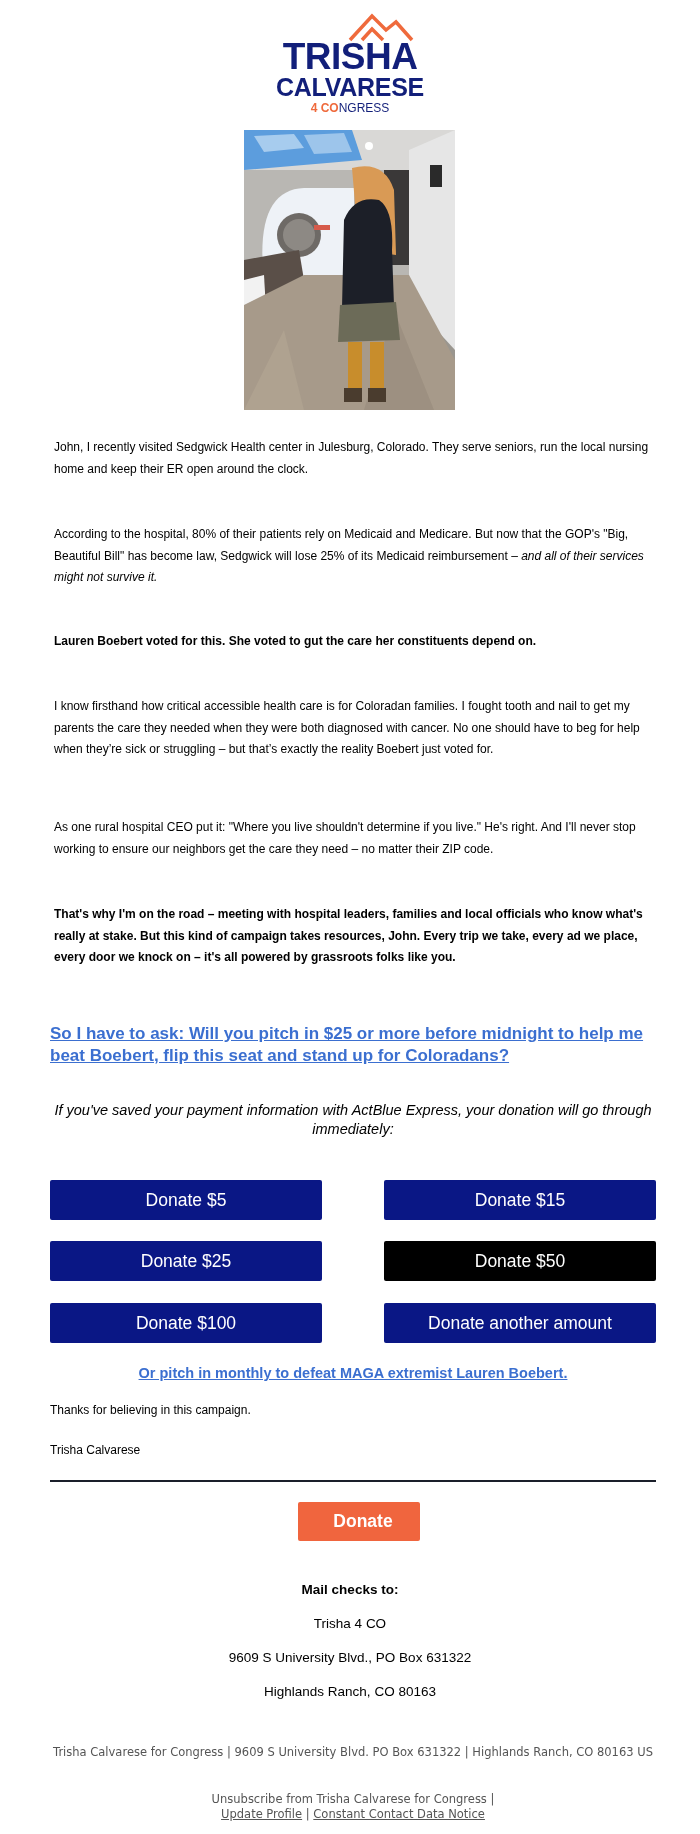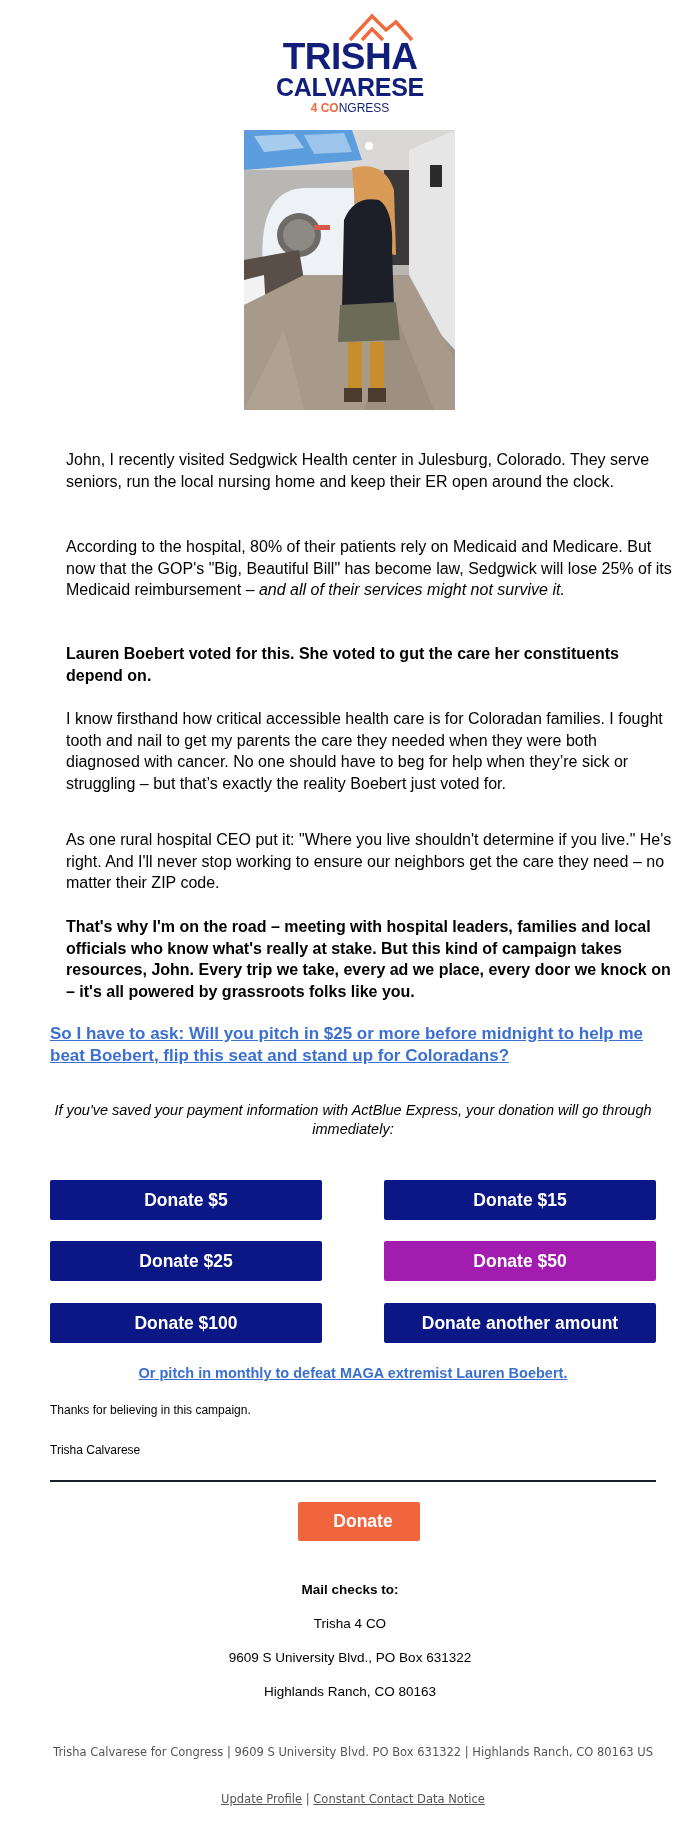--- a/index.html
+++ b/index.html
@@ -11,28 +11,28 @@
   .logo-mtn { position:absolute; left:98px; top:2px; width:70px; height:34px; }
   .logo-l1 { position:absolute; left:0; width:200px; top:32px; text-align:center; font-family:"Liberation Sans", sans-serif; font-weight:700; font-size:37px; line-height:34px; color:#121f7a; letter-spacing:-0.5px; }
   .logo-l2 { position:absolute; left:0; width:200px; top:67px; text-align:center; font-weight:700; font-size:25px; line-height:24px; color:#121f7a; letter-spacing:-0.3px; }
   .logo-l3 { position:absolute; left:0; width:200px; top:93px; text-align:center; font-size:12px; line-height:14px; color:#121f7a; }
   .logo-l3 .o { color:#ef6a3c; font-weight:700; }
 
   
   .photo { left:244px; top:130px; width:211px; height:280px; overflow:hidden; background:#9a968f; }
 
   
-  .para { left:50px; width:606px; font-size:16px; line-height:21.5px; margin:16px; }
+  .para { left:50px; width:606px; font-size:12px; line-height:21.5px; margin:4px; }
   .bold { font-weight:700; }
   .ask { left:50px; width:606px; font-size:17px; line-height:21.5px; font-weight:700; color:#3b6fd0; text-decoration:underline; }
   .note { left:50px; width:606px; font-size:14.5px; line-height:18.5px; text-align:center; font-style:italic; }
 
   
-  .btn { width:272px; height:40px; background:#0a1785; color:#fff; font-weight:700; font-size:17.5px; line-height:40px; text-align:center; border-radius:2px; cursor:pointer; }
-  .btn.orange { background:#a21caf; }
+  .btn { width:272px; height:40px; background:#0a1785; color:#fff; font-weight:400; font-size:17.5px; line-height:40px; text-align:center; border-radius:2px; cursor:pointer; }
+  .btn.orange { background:#000000; }
   .monthly { left:50px; width:606px; text-align:center; font-size:14.5px; font-weight:700; color:#3b6fd0; text-decoration:underline; cursor:pointer; }
 
   .sign { left:50px; font-size:12px; line-height:21px; }
   .divider { left:50px; top:1480px; width:606px; height:2px; background:#1a1f2a; }
   .big-donate { left:298px; top:1502px; width:114px; height:39px; background:#f0653e; color:#fff; font-weight:700; font-size:17.5px; line-height:39px; text-align:center; border-radius:2px; cursor:pointer;padding-left:8px; }
 
   .mail { left:0; width:700px; text-align:center; font-size:13.5px; line-height:16px; }
   .footer { left:50px; width:606px; text-align:center; font-family:"DejaVu Sans", sans-serif; font-size:11.5px; line-height:15px; color:#555; }
   .footer a, .footer .lnk { color:#555; text-decoration:underline; cursor:pointer; }
 </style>
@@ -112,14 +112,15 @@
 
 <div class="abs big-donate">Donate</div>
 
 <div class="abs mail bold" style="top:1582px;">Mail checks to:</div>
 <div class="abs mail" style="top:1616px;">Trisha 4 CO</div>
 <div class="abs mail" style="top:1650px;">9609 S University Blvd., PO Box 631322</div>
 <div class="abs mail" style="top:1684px;">Highlands Ranch, CO 80163</div>
 
 <div class="abs footer" style="top:1745px;">Trisha Calvarese for Congress | 9609 S University Blvd. PO Box 631322 | Highlands Ranch, CO 80163 US</div>
 <div class="abs footer" style="top:1792px;">
+  <div class="lnk" style="text-decoration:none;">Unsubscribe from Trisha Calvarese for Congress |</div>
   <div><span class="lnk">Update Profile</span><span> | </span><span class="lnk">Constant Contact Data Notice</span></div>
 </div>
 
 </body></html>

